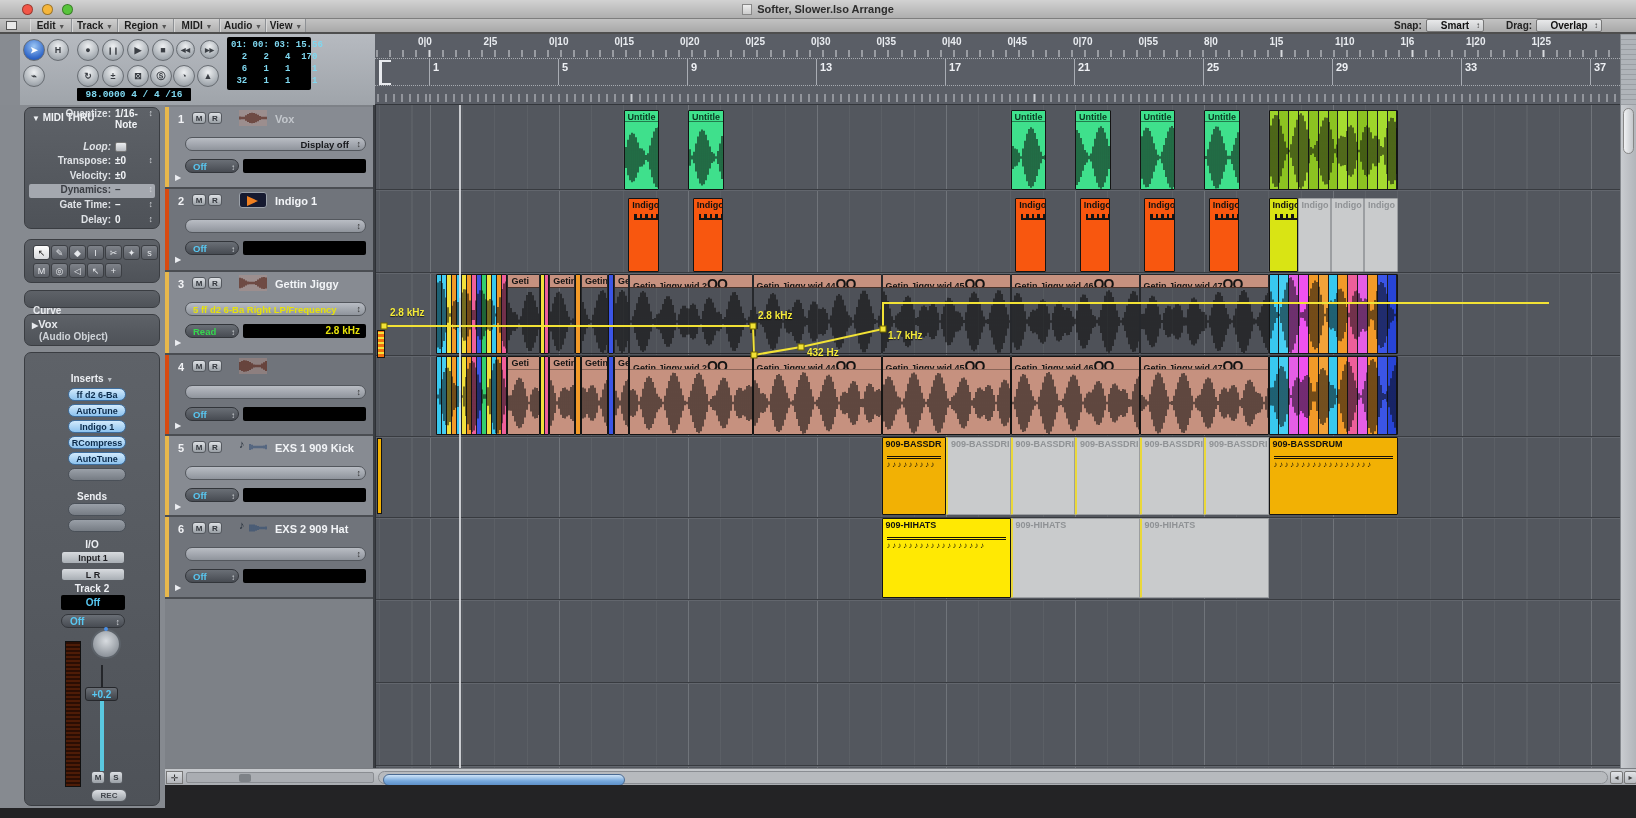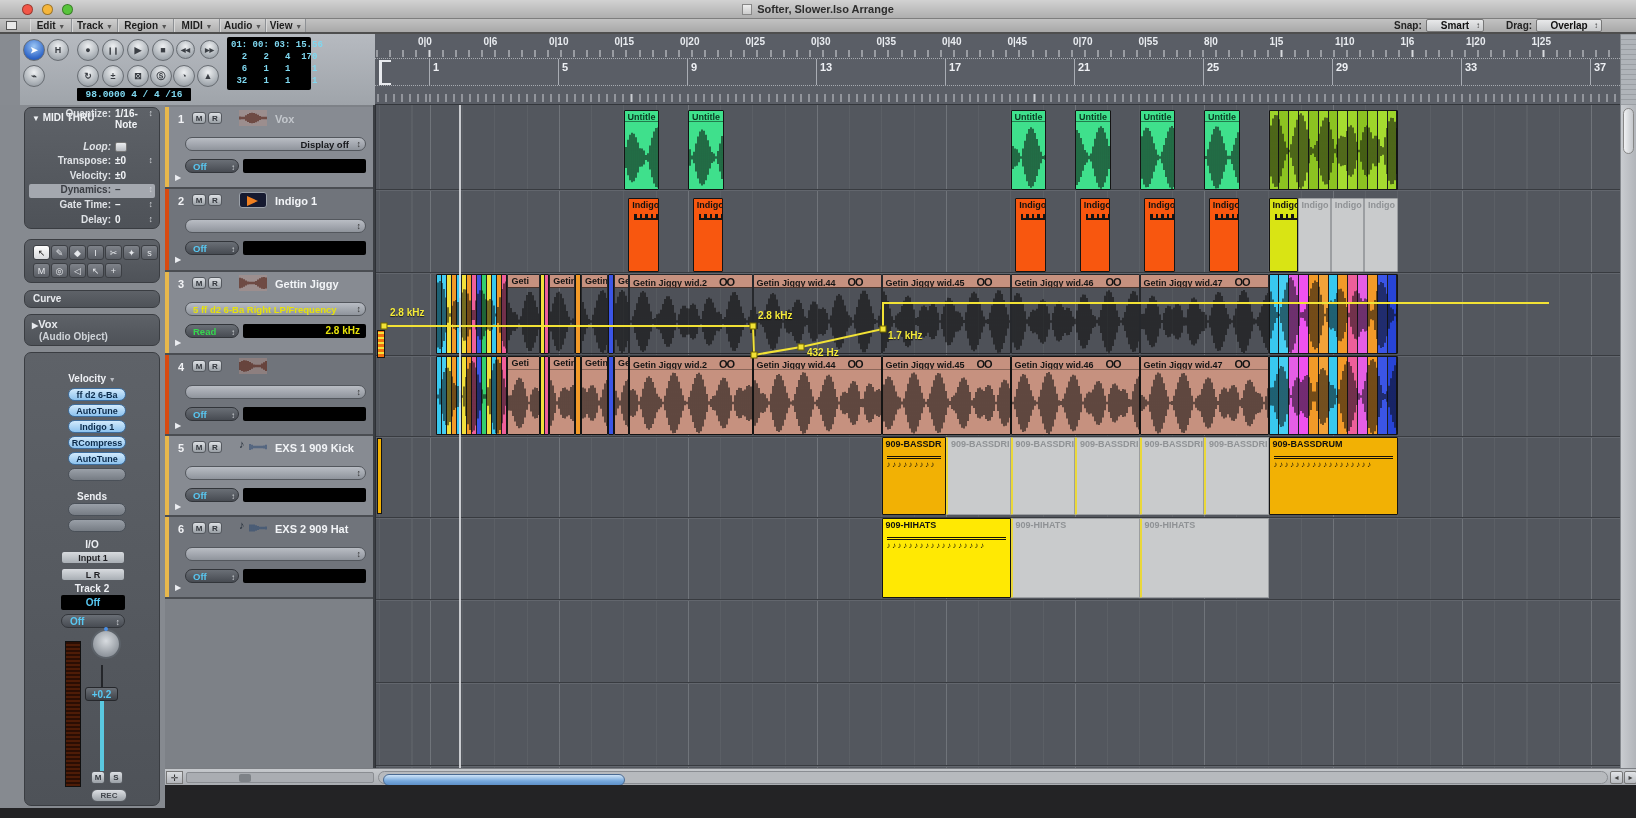--- a/index.html
+++ b/index.html
@@ -85,21 +85,21 @@
 .rg-chart{background:#d9e414}
 .rg-kick{background:#f2b104}
 .rg-hihat{background:#ffe903}
 .rg-ghost{background:#c9cbcc;border-color:#9b9ea1;border-left:2px solid #ead83a}
 .rg-ghost .rlabel{color:#8f9295}
 .rg-ghostm{border-left:1px solid #9b9ea1}
 .rg-loop{background:rgba(8,8,8,.07);border-color:#26282c}
 .rhead{position:absolute;left:0;right:0;top:0;height:13px;background:#c6917f;border-bottom:1px solid #4a332b;font-weight:bold;font-size:9px;color:#141414;padding:1px 0 0 3px;white-space:nowrap;overflow:hidden}
 .rg-full{background:#c6917f}
 .rg-full .rhead{background:transparent;border-bottom:1px solid rgba(0,0,0,.3)}
-.loopmark{font-size:11px;letter-spacing:-1px;margin-left:12px}
+.loopmark{font-size:14px;letter-spacing:-1px;margin-left:0}
 .rbody{position:absolute;left:0;right:0;top:13px;bottom:0}
 .rg-slices{display:flex;gap:1px;background:#1c1d20;border:1px solid #141414;padding:0}
 .slice{flex:1 1 auto}
 .noterow{position:absolute;left:4px;right:4px;top:18px;border-top:3px double #151208;color:#151208;font-size:8px;letter-spacing:1.5px;white-space:nowrap;overflow:hidden;padding-top:1px}
 .mininotes{position:absolute;left:5px;top:15px;width:26px;height:6px;background:repeating-linear-gradient(90deg,#141414 0 2.5px,transparent 2.5px 5.5px);border-bottom:2px solid #141414}
 #spl{left:459px;top:105px;width:2px;height:663px;background:#dfe1e4;opacity:.85;z-index:30}
 .autolabel{position:absolute;font-weight:bold;font-size:10px;color:#f6ec3a;text-shadow:0 1px 1px rgba(0,0,0,.65);z-index:26;white-space:nowrap}
 
 #hscrollzone{left:165px;top:768px;width:1471px;height:17px;background:linear-gradient(#c6c9cd,#aaadb2);border-top:1px solid #7b7e83}
 #rzoomstrip{left:1620px;top:34px;width:16px;height:71px;background:#b0b4b9;border-left:1px solid #84888d;background-image:repeating-linear-gradient(0deg,#9a9ea3 0 1px,transparent 1px 5px)}
@@ -228,29 +228,29 @@
           <div class="abs tool" style="left: 98px; top: 5px;">✦</div>
           <div class="abs tool" style="left: 116px; top: 5px;">s</div>
           <div class="abs tool" style="left: 8px; top: 23px;">M</div>
           <div class="abs tool" style="left: 26px; top: 23px;">◎</div>
           <div class="abs tool" style="left: 44px; top: 23px;">◁</div>
           <div class="abs tool" style="left: 62px; top: 23px;">↖</div>
           <div class="abs tool" style="left: 80px; top: 23px;">+</div>
         </div>
       </div>
     <div class="abs panel" style="left:24px;top:185px;width:136px;height:18px">
-        <span style="position:absolute;left:8px;top:2px;font-weight:bold;font-size:10px">Curve</span>
+        <span style="position:absolute;left:8px;top:14px;font-weight:bold;font-size:10px">Curve</span>
       </div>
     <div class="abs panel" style="left:24px;top:209px;width:136px;height:32px">
       <div style="position:absolute;left:7px;top:3px;font-weight:bold;font-size:11px"><span style="font-size:8px">▶</span><span>Vox</span></div>
       <div style="position:absolute;left:14px;top:16px;font-weight:bold;font-size:10px;color:#cfd3d8">(Audio Object)</div>
     </div>
 
     <div class="abs panel" style="left:24px;top:247px;width:136px;height:454px">
-      <div class="cslab" style="top:20px"><span>Velocity</span> <span style="font-size:7px;color:#b8bcc2">▼</span></div>
+      <div class="cslab" style="top:20px"><span>Inserts</span> <span style="font-size:7px;color:#b8bcc2">▼</span></div>
       <div id="insslots">
           <div class="abs ins" style="top: 35px;">ff d2 6-Ba</div>
           <div class="abs ins" style="top: 51px;">AutoTune</div>
           <div class="abs ins" style="top: 67px;">Indigo 1</div>
           <div class="abs ins" style="top: 83px;">RCompress</div>
           <div class="abs ins" style="top: 99px;">AutoTune</div>
           <div class="abs ins empty" style="top: 115px;"></div>
         </div>
       <div class="cslab" style="top:138px">Sends</div>
       <div id="sendslots">
@@ -387,21 +387,21 @@
     </div>
 
   <div class="abs" id="ruler">
     <div id="rticks1"></div>
     <div id="rdots1"></div>
       <div id="rdots2"></div>
     <div id="rticks2"></div>
     <div id="lbracket"></div>
     <div id="rlabels">
         <div class="rtime" style="left: 43px;">0|0</div>
-        <div class="rtime" style="left: 108.5px;">0|6</div>
+        <div class="rtime" style="left: 108.5px;">2|5</div>
         <div class="rtime" style="left: 174px;">0|10</div>
         <div class="rtime" style="left: 239.5px;">0|15</div>
         <div class="rtime" style="left: 305px;">0|20</div>
         <div class="rtime" style="left: 370.5px;">0|25</div>
         <div class="rtime" style="left: 436px;">0|30</div>
         <div class="rtime" style="left: 501.5px;">0|35</div>
         <div class="rtime" style="left: 567px;">0|40</div>
         <div class="rtime" style="left: 632.5px;">0|45</div>
         <div class="rtime" style="left: 698px;">0|70</div>
         <div class="rtime" style="left: 763.5px;">0|55</div>

